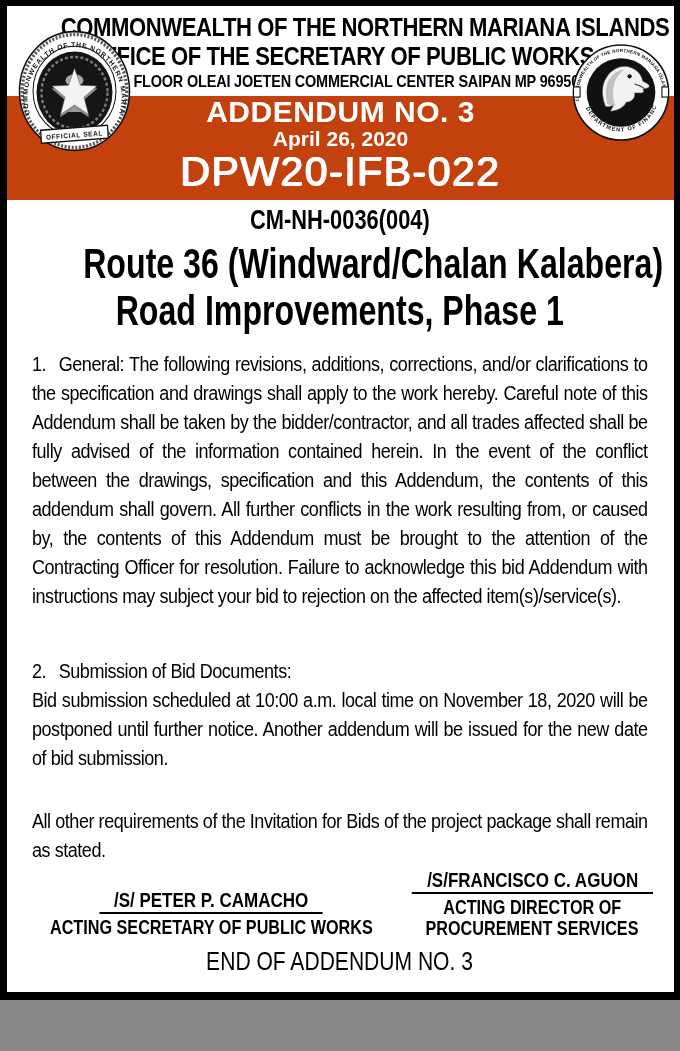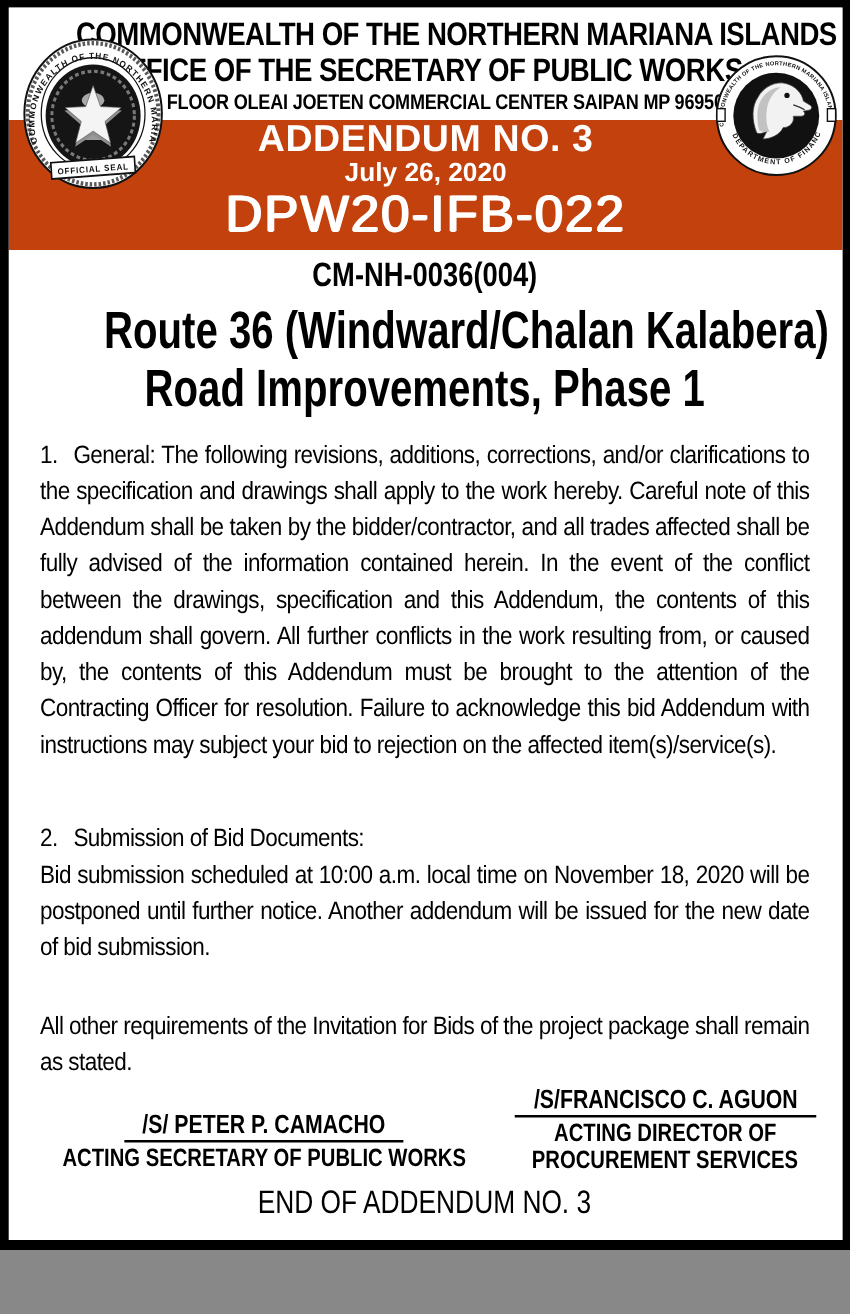--- a/index.html
+++ b/index.html
@@ -39,21 +39,21 @@
   .band-bid{
     font-size:41px;font-weight:normal;letter-spacing:1.5px;line-height:42px;
     text-shadow:0.8px 0 0 #fff,-0.8px 0 0 #fff,0 0.6px 0 #fff;
   }
   
   .seal{position:absolute;}
   .seal-left{left:18px;top:30px;}
   .seal-right{left:572px;top:43px;}
   
   .content{
-    flex:1 1 auto;background:#fff;padding:4px 25px 0 25px;overflow:hidden;
+    flex:1 1 auto;background:#fff;padding:4px 25px 0 25px;overflow:hidden;border-radius:26px;
   }
   .scalewrap{width:684px;transform:scaleX(0.9);transform-origin:0 0;}
   .proj-num{text-align:center;font-weight:bold;font-size:27px;line-height:28px;margin:2px 0 6px;}
   .proj-title{text-align:center;font-weight:bold;font-size:42px;line-height:47px;margin-bottom:16px;}
   .body-p{
     font-size:20px;line-height:29px;letter-spacing:-0.5px;
     text-align:justify;margin:0;
   }
   .p1{margin-top:8px;}
   .p2{margin-top:46px;}
@@ -81,21 +81,21 @@
   <div class="inner">
 
     <div class="letterhead">
       <span class="hl hl1"><span class="cx">COMMONWEALTH OF THE NORTHERN MARIANA ISLANDS</span></span>
       <span class="hl hl2"><span class="cx">OFFICE OF THE SECRETARY OF PUBLIC WORKS</span></span>
       <span class="hl hl3"><span class="cx">2ND FLOOR OLEAI JOETEN COMMERCIAL CENTER SAIPAN MP 96950</span></span>
     </div>
 
     <div class="band">
       <div class="band-title">ADDENDUM NO. 3</div>
-      <div class="band-date">July 26, 2020</div>
+      <div class="band-date">April 26, 2020</div>
       <div class="band-bid">DPW20-IFB-022</div>
     </div>
 
     <div class="content">
       <div class="scalewrap">
         <div class="proj-num"><span class="cx90">CM-NH-0036(004)</span></div>
         <div class="proj-title">
           <div><span class="cx">Route 36 (Windward/Chalan Kalabera)</span></div>
           <div><span class="cx">Road Improvements, Phase 1</span></div>
         </div>

